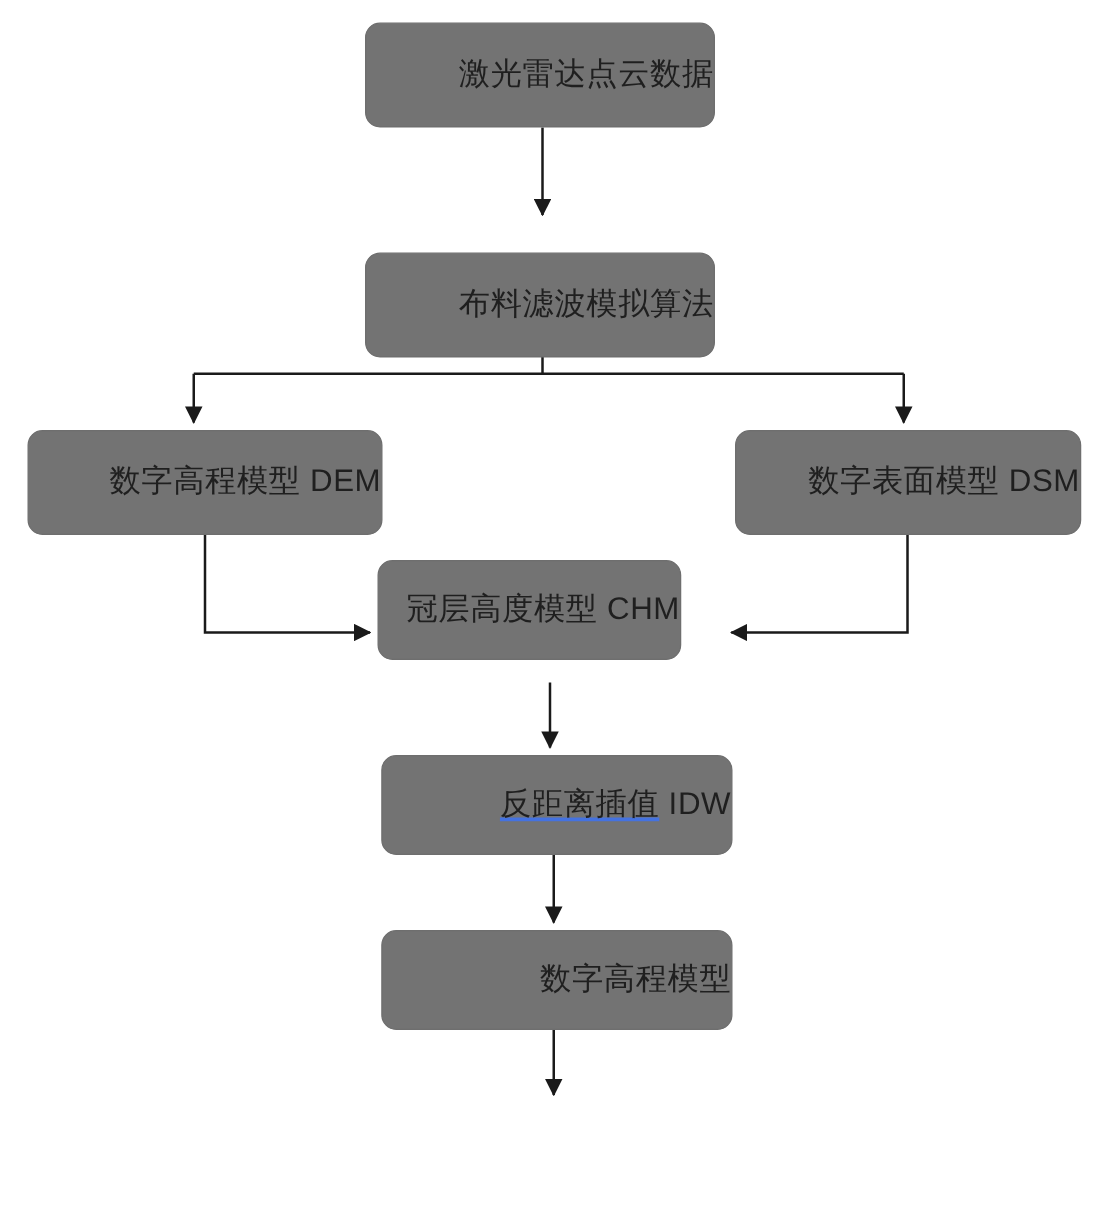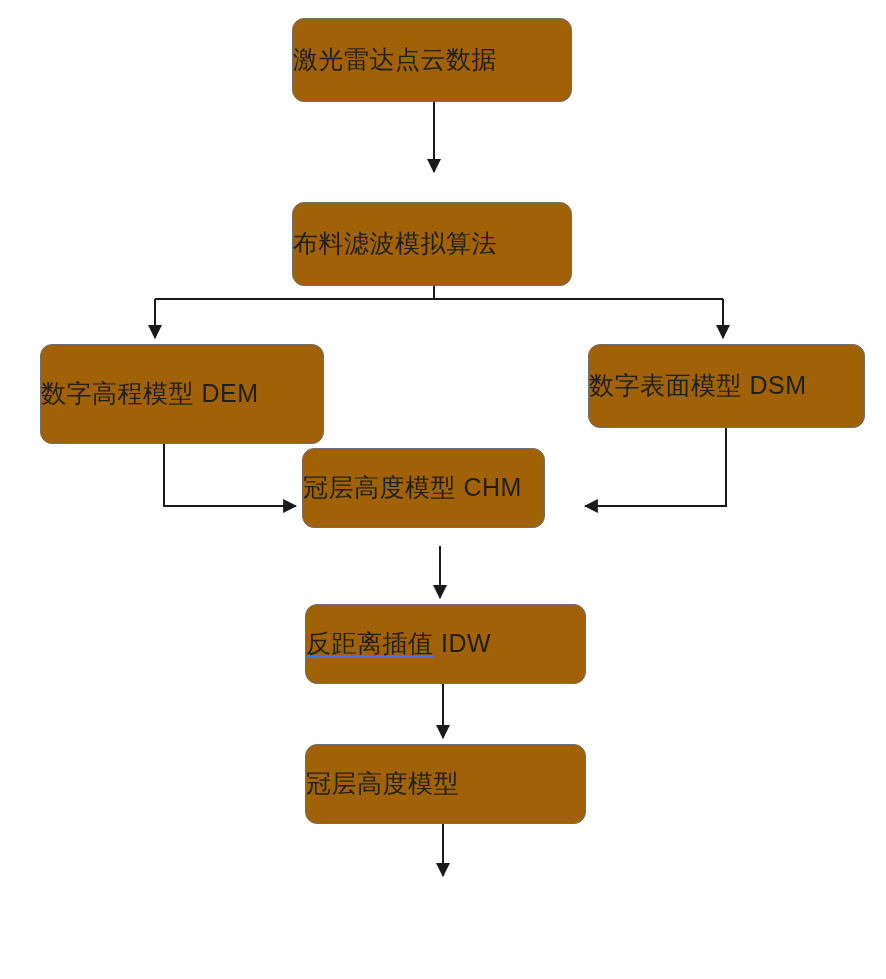--- a/index.html
+++ b/index.html
@@ -22,26 +22,26 @@
     position: absolute;
     left: 0;
     top: 0;
     width: 886px;
     height: 979px;
     pointer-events: none;
   }
   .node {
     position: absolute;
     box-sizing: border-box;
-    background: #a16207;
+    background: #737373;
     border: 1.6px solid #6e6e6e;
     border-radius: 12px;
     display: flex;
     align-items: center;
-    justify-content: flex-start;
+    justify-content: flex-end;
     z-index: 2;
   }
   .node-label {
     font-size: 25px;
     line-height: 1.1;
     color: #1f1f1f;
     letter-spacing: 0.5px;
     white-space: nowrap;
     text-align: center;
     font-weight: 400;
@@ -51,21 +51,21 @@
     text-decoration-color: #4472e0;
     text-decoration-thickness: 2.5px;
     text-underline-offset: 3px;
   }
   .node-label .plain {
     text-decoration: none;
   }
   
   #n-pointcloud { left: 292px; top: 18px;  width: 280px; height: 84px; }
   #n-csf        { left: 292px; top: 178px; width: 280px; height: 84px; margin-top: 24px; }
-  #n-dem        { left: 40px;  top: 344px; width: 284px; height: 100px; }
+  #n-dem        { left: 22px;  top: 344px; width: 284px; height: 84px; }
   #n-dsm        { left: 588px; top: 344px; width: 277px; height: 84px; }
   #n-chm        { left: 302px; top: 448px; width: 243px; height: 80px; }
   #n-idw        { left: 305px; top: 604px; width: 281px; height: 80px; }
   #n-smooth     { left: 305px; top: 744px; width: 281px; height: 80px; }
   #n-result     { left: 305px; top: 882px; width: 281px; height: 80px; }
 </style>
 </head>
 <body>
 
 <div id="canvas">
@@ -115,17 +115,17 @@
 
   <div class="node" id="n-chm">
     <span class="node-label">冠层高度模型 CHM</span>
   </div>
 
   <div class="node" id="n-idw">
     <span class="node-label"><span class="u">反距离插值</span><span class="plain"> IDW</span></span>
   </div>
 
   <div class="node" id="n-smooth">
-    <span class="node-label">冠层高度模型</span>
+    <span class="node-label">数字高程模型</span>
   </div>
 
 
 </div>
 
 </body></html>

